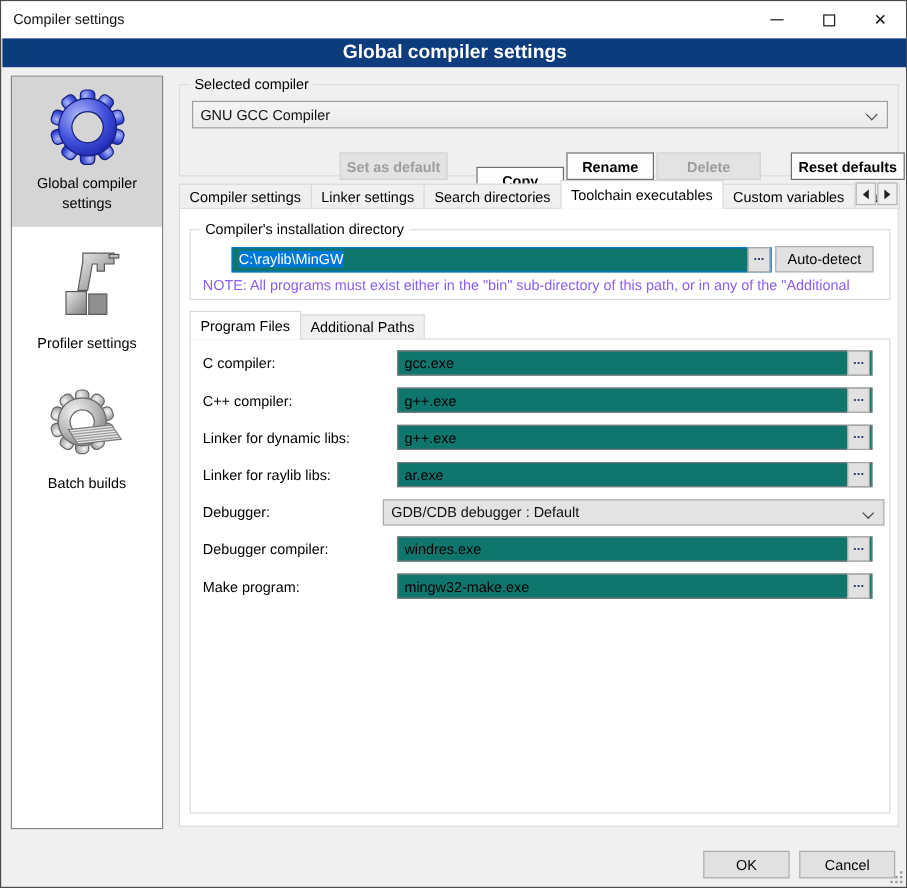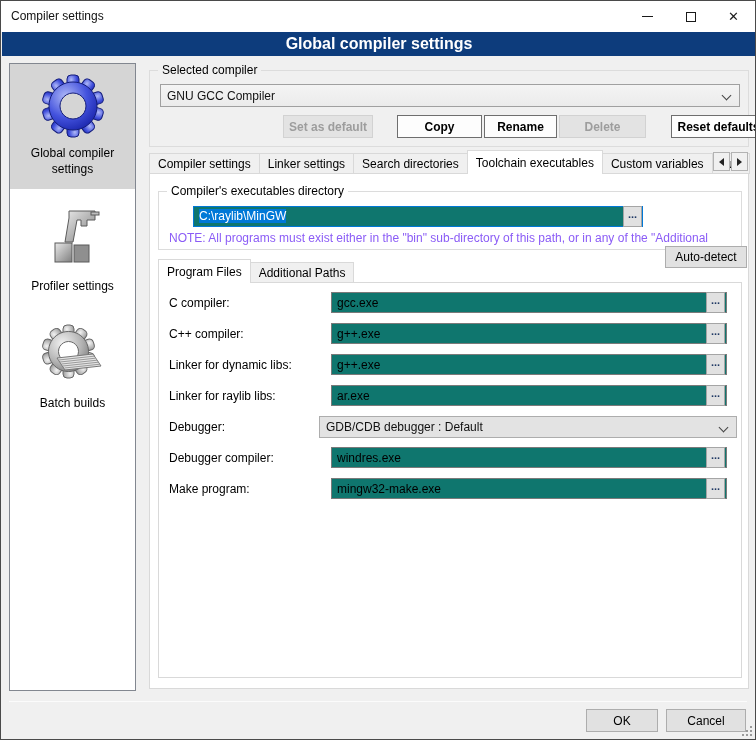--- a/index.html
+++ b/index.html
@@ -172,21 +172,21 @@
 
     <div class="groupbox" style="left:0; top:7px; width:600px; height:77px;">
       <span class="legend">Selected compiler</span>
       <div class="combo" style="left:10px; top:13px; width:580px;">
         <span>GNU GCC Compiler</span>
         <span class="chev"></span>
       </div>
       <div class="btn-row" style="left:133px; top:44px;">
         <div class="btn disabled" style="width:90px;">Set as default</div>
         <div style="width:24px;"></div>
-        <div class="btn" style="width:85px;">Copy</div>
+        <div class="btn" style="width:73px;margin-top:24px;">Copy</div>
         <div style="width:2px;"></div>
         <div class="btn" style="width:73px;">Rename</div>
         <div style="width:2px;"></div>
         <div class="btn disabled" style="width:87px;">Delete</div>
         <div style="width:25px;"></div>
         <div class="btn" style="width:95px;">Reset defaults</div>
       </div>
     </div>
 
     <div class="tabrow" style="left:0; top:88px;">
@@ -200,26 +200,26 @@
     <div class="tab-scroll" style="left:564px; top:89px;">
         <span class="tri-left"></span>
       </div>
     <div class="tab-scroll" style="left:582px; top:89px;">
         <span class="tri-right"></span>
       </div>
 
     <div class="notebook-page" style="left:0; top:110px; width:600px; height:516px;">
 
       <div class="groupbox on-white" style="left:8px; top:17px; width:584px; height:59px;">
-        <span class="legend">Compiler's executables directory</span>
+        <span class="legend">Compiler's installation directory</span>
         <div class="textfield focused" style="left:10px; top:14px; width:450px;">
           <span class="sel-text">C:\raylib\MinGW</span>
         </div>
         <div class="browse-btn" style="left:464px; top:14px;">...</div>
-        <div class="btn gray" style="position:absolute; left:506px; top:13px; width:82px; height:22px;margin-top:41px;">Auto-detect</div>
+        <div class="btn gray" style="position:absolute; left:487px; top:13px; width:82px; height:22px;">Auto-detect</div>
         <div class="note" style="left:10px; top:39px; width:572px;">NOTE: All programs must exist either in the "bin" sub-directory of this path, or in any of the "Additional</div>
       </div>
 
       <div class="tabrow" style="left:8px; top:86px;">
         <div class="tab active">Program Files</div>
         <div class="tab">Additional Paths</div>
       </div>
 
       <div class="notebook-page" style="left:8px; top:108px; width:584px; height:396px;">
 

